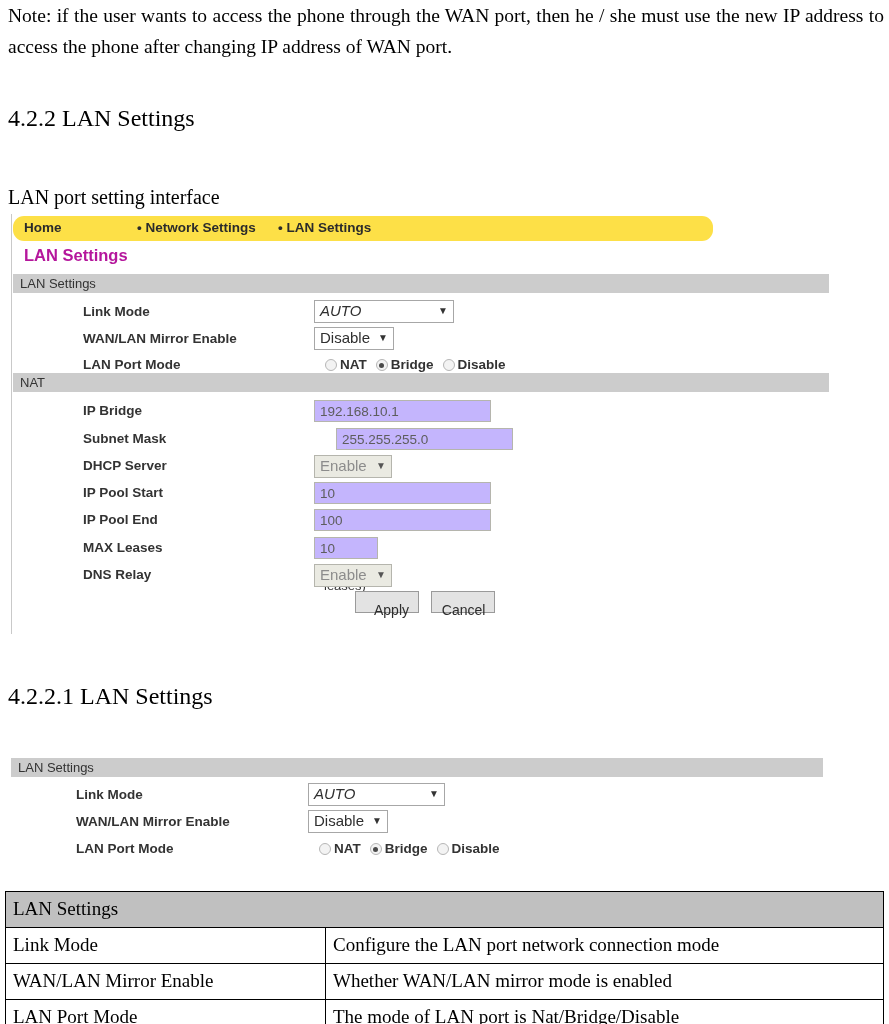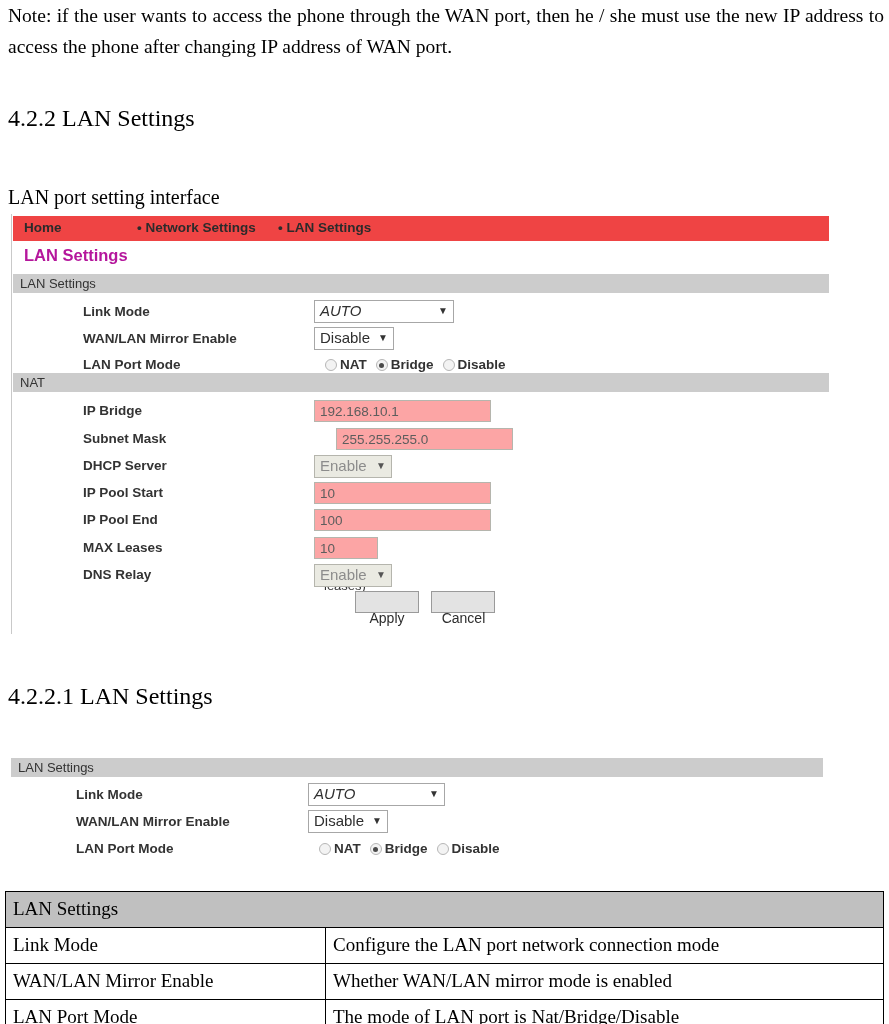--- a/index.html
+++ b/index.html
@@ -75,24 +75,25 @@
     top: 758px;
     width: 812px;
     height: 110px;
     background: #fff;
   }
 
   .navbar {
     position: absolute;
     left: 1px;
     top: 2px;
-    width: 816px;
+    width: 700px;
     height: 25px;
-    background: #ef4444;
-    box-sizing: border-box;
+    background: #fde047;
+    box-sizing: border-box;
+    border-radius: 11px;
   }
   .navbar .crumb {
     position: absolute;
     top: 4px;
     font-size: 13.5px;
     font-weight: bold;
     color: #2b2b2b;
     white-space: nowrap;
   }
   .navbar .crumb.c0 { left: 11px; }
@@ -176,21 +177,21 @@
   }
   .sel.disabled .caret { color: #555; }
 
   
   .tinput {
     display: inline-block;
     box-sizing: border-box;
     height: 22px;
     width: 177px;
     border: 1px solid #b5b5ad;
-    background: #fca5a5;
+    background: #c4b5fd;
     font-size: 13.5px;
     color: #5d5d5d;
     padding: 3px 4px 0 5px;
     vertical-align: top;
     font-family: "Liberation Sans", "DejaVu Sans", sans-serif;
   }
   .tinput.small { width: 64px; }
   .hint {
     display: inline-block;
     font-size: 13px;
@@ -243,26 +244,26 @@
   .btnrow {
     position: absolute;
     left: 343px;
     top: 356px;
   }
   .btn {
     display: inline-block;
     box-sizing: border-box;
     height: 22px;
     min-width: 64px;
-    text-align: center;
+    text-align: right;
     border: 1px solid #9a9a9a;
     background: #e3e3e3;
     font-size: 14px;
     color: #2d2d2d;
-    padding: 18px 9px 0 9px;
+    padding: 10px 9px 0 9px;
     margin-right: 8px;
     font-family: "Liberation Sans", "DejaVu Sans", sans-serif;
   }
 
   
   #shot-lan-basic .section-head { left: 0; width: 812px; top: 0; }
   #shot-lan-basic .flabel { left: 65px; font-size: 13.5px; }
   #shot-lan-basic .fctl { left: 297px; }
   #shot-lan-basic .sel.wide { width: 137px; }
 

